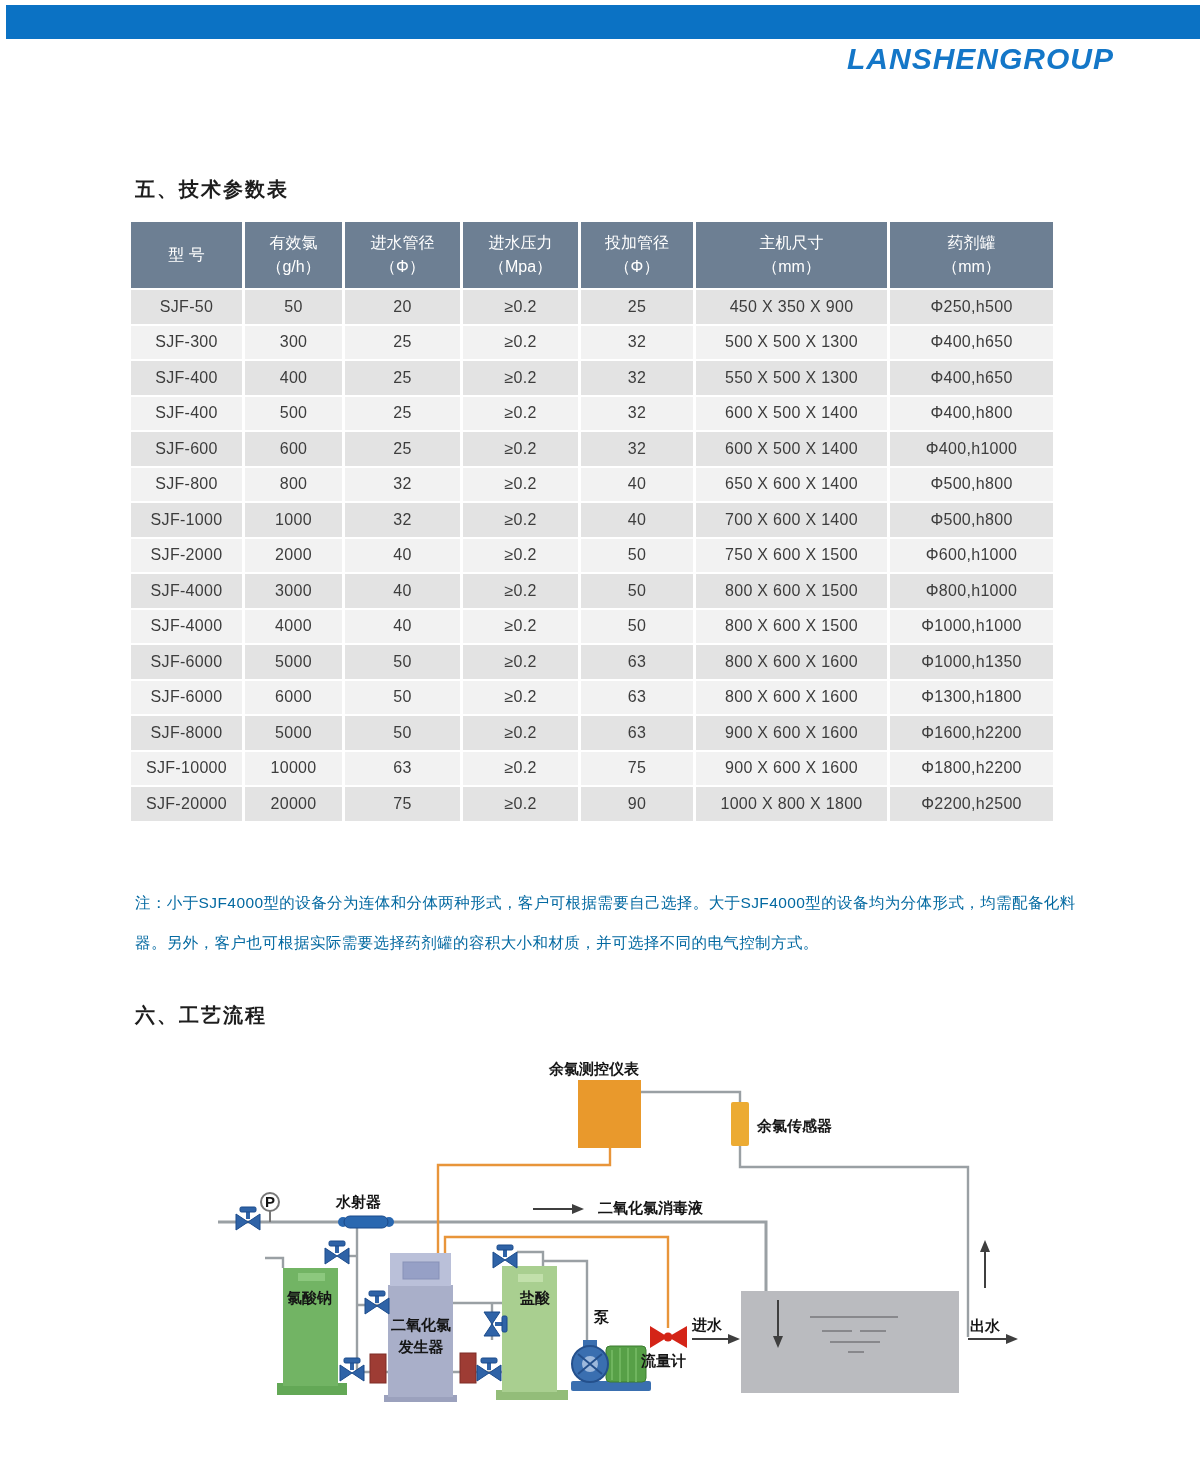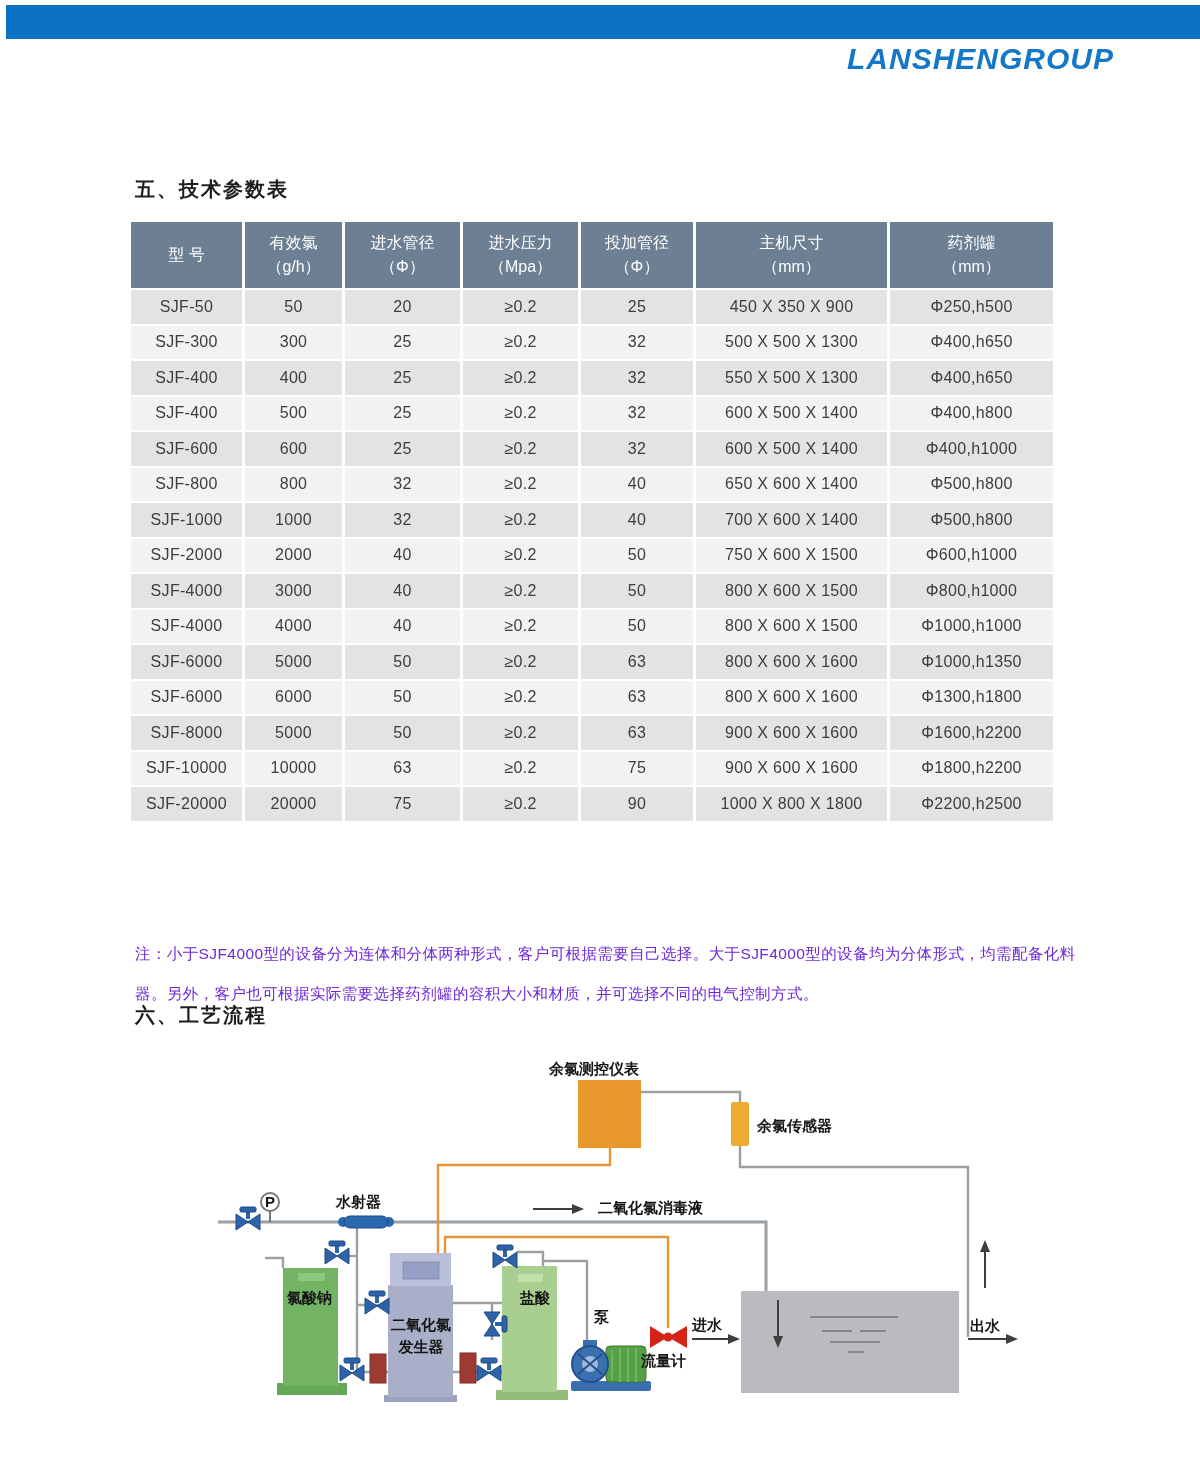--- a/index.html
+++ b/index.html
@@ -29,22 +29,22 @@
   table.spec th{
     background:var(--thead);color:#fff;font-weight:normal;font-size:16px;height:66px;
     line-height:1.5;text-align:center;vertical-align:middle;padding:0;
   }
   table.spec td{
     background:var(--rowdark);color:#3d3d3d;font-size:16px;height:33.5px;
     text-align:center;vertical-align:middle;padding:0;letter-spacing:0.3px;
   }
   table.spec tbody tr:nth-child(even) td{background:var(--rowlight);}
   .note{
-    position:absolute;left:135px;top:934px;width:942px;font-size:15.5px;line-height:40px;
-    color:#6d28d9;letter-spacing:0.4px;
+    position:absolute;left:135px;top:883px;width:942px;font-size:15.5px;line-height:40px;
+    color:#0369a1;letter-spacing:0.4px;
   }
   svg.flow{position:absolute;left:0;top:1050px;}
   svg.flow text{font-weight:bold;font-size:15px;fill:#151515;}
   .pipe{stroke:var(--pipe);stroke-width:3;fill:none;}
   .pipe2{stroke:var(--pipe);stroke-width:2.4;fill:none;}
   .oline{stroke:var(--orange);stroke-width:2.4;fill:none;}
   .arrow{stroke:#3f3f3f;stroke-width:2;fill:none;}
   .ah{fill:#3f3f3f;stroke:none;}
   .wline{stroke:#88888c;stroke-width:2;fill:none;}
 </style>

